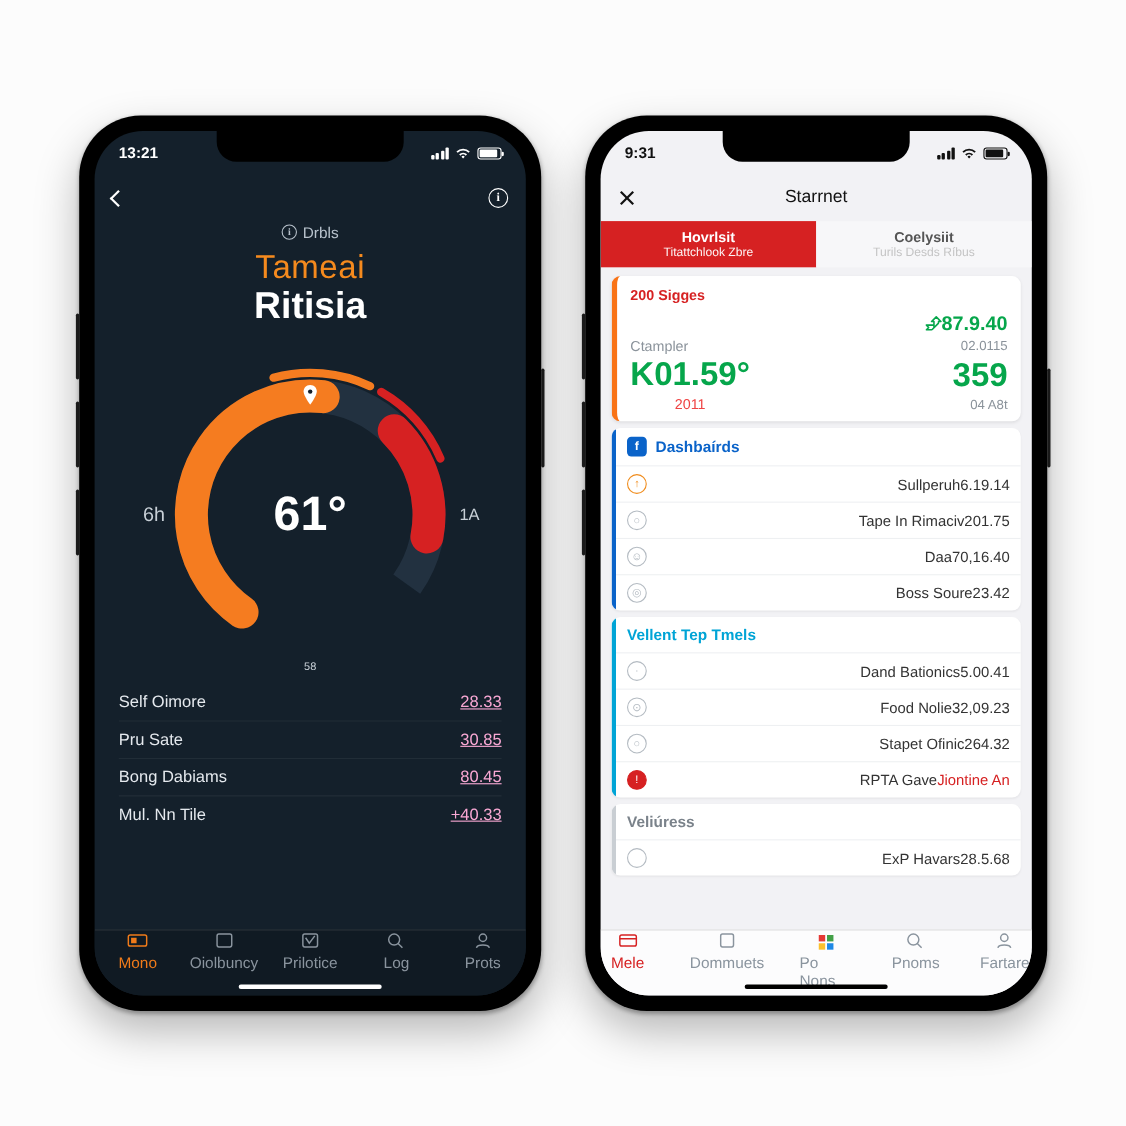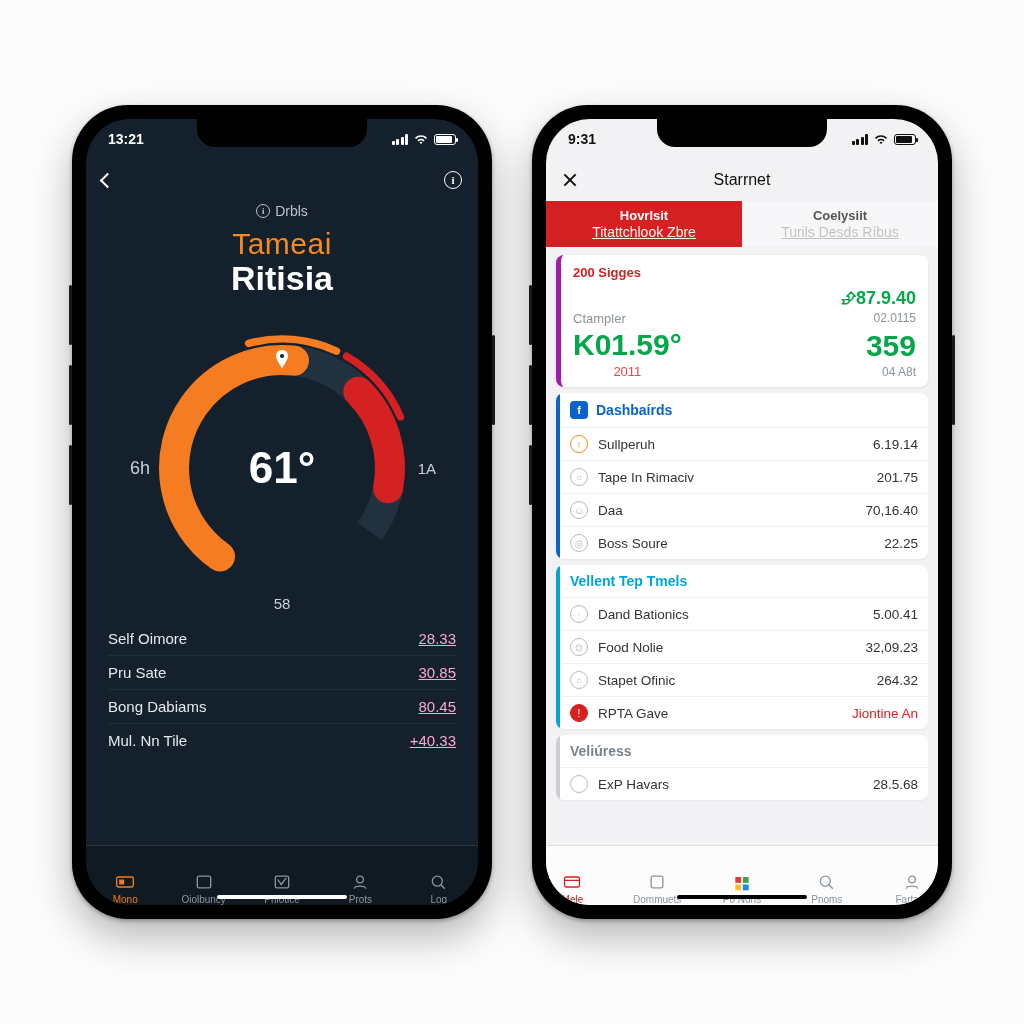--- a/index.html
+++ b/index.html
@@ -61,36 +61,36 @@
   .dark .content { flex:1; overflow:hidden; padding: 0 22px; }
   .brand-pre { color:#b8c2cc; font-size:14px; text-align:center; margin-top:2px; margin-bottom:8px; display:flex;align-items:center;justify-content:center;gap:5px;}
   .brand-pre .info-ico{width:14px;height:14px;border-width:1.3px;font-size:9px;}
   .title1 { color:#f58a1e; font-size:30px; font-weight:500; text-align:center; letter-spacing:.5px;}
   .title2 { color:#fff; font-size:34px; font-weight:700; text-align:center; margin-top:-2px;}
   .gauge-wrap { position:relative; width:300px; height:300px; margin:20px auto 4px; }
   .gauge-wrap svg { width:100%; height:100%; }
   .g-center { position:absolute; inset:0; display:flex; align-items:center; justify-content:center; font-size:44px; font-weight:700; color:#fff; }
   .g-left   { position:absolute; left:-2px; top:50%; transform:translateY(-50%); color:#c7cfd6; font-size:18px; }
   .g-right  { position:absolute; right:-4px; top:50%; transform:translateY(-50%); color:#c7cfd6; font-size:15px; }
-  .g-bot    { position:absolute; bottom:6px; left:50%; transform:translateX(-50%); color:#c7cfd6; font-size:15px; }
+  .g-bot    { position:absolute; bottom:6px; left:50%; transform:translateX(-50%); color:#c7cfd6; font-size:10px; }
   .g-pin    { position:absolute; top:32px; left:50%; transform:translateX(-50%);} 
   .metric-list .row { display:flex; justify-content:space-between; align-items:center; padding:8px 0; font-size:15px; border-top:1px solid rgba(255,255,255,0.06);}
   .metric-list .row:first-child{border-top:none;align-items:center;}
   .metric-list .lbl{color:#e5e9ee;} .metric-list .val{color:#f9a8d4;font-variant-numeric:tabular-nums;text-decoration:underline;}
 
   
   .light .content { flex:1; overflow:hidden; }
   .tabs { display:flex; }
   .tab { flex:1; padding:7px 6px; text-align:center; font-size:12px; }
   .tab.red  { background:#d62122; color:#fff; }
   .tab.grey { background:#f7f7f9; color:#555; }
   .tab .big { display:block; font-size:13px; font-weight:600; }
-  .tab .sm  { display:block; font-size:14px; margin-top:1px; opacity:.85; color: #bbb; text-decoration: underline; }
+  .tab .sm  { display:block; font-size:11px; margin-top:1px; opacity:.85; color: #bbb; }
   .tab.red .sm{color:#fff;opacity:.95;}
-  .card { margin:8px 10px 6px; background:#fff; border-radius:8px; border-left:5px solid #a21caf; padding:10px 12px 8px; box-shadow:0 1px 3px rgba(0,0,0,.08);}
+  .card { margin:8px 10px 6px; background:#fff; border-radius:8px; border-left:5px solid #f97316; padding:10px 12px 8px; box-shadow:0 1px 3px rgba(0,0,0,.08);}
   .card-top { color:#d62122; font-size:13px; font-weight:600; }
   .card-body { display:flex; justify-content:space-between; align-items:flex-end; margin-top:8px;}
   .cb-left .sub { color:#8b939b; font-size:13px; }
   .cb-left .num { color:#06a64b; font-size:30px; font-weight:600; margin-top:2px;}
   .cb-left .yr  { color:#ef4444; font-size:13px; margin-top:2px; text-align:center;}
   .cb-right { text-align:right; }
   .cb-right .t1 { color:#06a64b; font-size:18px; font-weight:600; }
   .cb-right .t2 { color:#8b939b; font-size:12px; margin-top:2px;}
   .cb-right .n2 { color:#06a64b; font-size:30px; font-weight:600; margin-top:4px;}
   .cb-right .t3 { color:#8b939b; font-size:12px; margin-top:2px;}
@@ -98,30 +98,30 @@
   .sec-h { display:flex; align-items:center; gap:8px; padding:8px 10px; font-size:14px; font-weight:600; }
   .sec-h.blue { color:#0a63c9; } .sec-h.cyan { color:#00a4d6; } .sec-h.grey { color:#7a828a; }
   .sec-h .badge { width:18px;height:18px;border-radius:4px;display:flex;align-items:center;justify-content:center;color:#fff;font-size:11px;font-weight:700;}
   .sec-h.blue .badge{background:#0a63c9;}
   .stripe { width:4px; align-self:stretch; }
   .li { display:flex; align-items:center; padding:7px 10px; font-size:13.5px; border-top:1px solid #eef0f2;}
   .li .ic { width:18px;height:18px;border:1.4px solid #b4bbc2;border-radius:50%;margin-right:10px;display:flex;align-items:center;justify-content:center;font-size:10px;color:#b4bbc2;}
   .li .ic.or{border-color:#f08c1c;color:#f08c1c;}
   .li .ic.rd{border-color:#d62122;color:#d62122;background:#d62122;}
   .li .ic.rd span{color:#fff;}
-  .li .nm { flex:1; color:#333; }
+  .li .nm { flex:1; color:#333;text-align:right; }
   .li .vl { color:#333; font-variant-numeric:tabular-nums; }
   .li .vl.red{color:#d62122;}
   .sec-wrap{display:flex;}
   .sec-body{flex:1;}
 
   .tabbar { height:60px; display:flex; border-top:1px solid rgba(128,128,128,.25); }
   .dark .tabbar{background:#101a23;}
   .light .tabbar{background:#fcfcfd;gap:32px;}
-  .tb { flex:1; display:flex; flex-direction:column; align-items:center; justify-content:flex-end; gap:3px; font-size:10px; }
+  .tb { flex:1; display:flex; flex-direction:column; align-items:center; justify-content:flex-start; gap:3px; font-size:14px; }
   .dark .tb{color:#8a949e;} .light .tb{color:#8a949e;}
   .tb.active{color:#f07b1a;} .light .tb.active{color:#d62122;}
   .tb svg{width:20px;height:18px;}
   .home-ind{position:absolute;bottom:6px;left:50%;transform:translateX(-50%);width:130px;height:4px;border-radius:3px;}
   .dark .home-ind{background:#fff;} .light .home-ind{background:#000;}
 </style>
 </head>
 <body>
 
 <div class="phone dark">
@@ -211,31 +211,31 @@
         </div>
       <div class="tb">
           <svg viewBox="0 0 24 20">
             <rect x="4" y="3" width="16" height="14" rx="2" fill="none" stroke="currentColor" stroke-width="1.6"></rect>
             <path d="M7 7l4 6 6-8" fill="none" stroke="currentColor" stroke-width="1.6"></path>
           </svg>
           <span>Prilotice</span>
         </div>
       <div class="tb">
           <svg viewBox="0 0 24 20">
+            <circle cx="10" cy="9" r="6" fill="none" stroke="currentColor" stroke-width="1.6"></circle>
+            <path d="M14 13l5 5" stroke="currentColor" stroke-width="1.6"></path>
+          </svg>
+          <span>Log</span>
+        </div>
+      <div class="tb">
+          <svg viewBox="0 0 24 20">
             <circle cx="12" cy="7" r="4" fill="none" stroke="currentColor" stroke-width="1.6"></circle>
             <path d="M5 18c1-4 13-4 14 0" fill="none" stroke="currentColor" stroke-width="1.6"></path>
           </svg>
           <span>Prots</span>
-        </div>
-      <div class="tb">
-          <svg viewBox="0 0 24 20">
-            <circle cx="10" cy="9" r="6" fill="none" stroke="currentColor" stroke-width="1.6"></circle>
-            <path d="M14 13l5 5" stroke="currentColor" stroke-width="1.6"></path>
-          </svg>
-          <span>Log</span>
         </div>
     </div>
     <div class="home-ind"></div>
   </div>
 </div>
 
 <div class="phone light">
   <div class="screen">
     <div class="notch"></div>
     <div class="status-bar">
@@ -314,21 +314,21 @@
                   <span>☺</span>
                 </span>
                 <span class="nm">Daa</span>
                 <span class="vl">70,16.40</span>
               </div>
             <div class="li">
                 <span class="ic">
                   <span>◎</span>
                 </span>
                 <span class="nm">Boss Soure</span>
-                <span class="vl">22.25</span>
+                <span class="vl">23.42</span>
               </div>
           </div>
         </div>
       </div>
 
       <div class="section">
         <div class="sec-wrap">
           <div class="stripe" style="background:#00a4d6"></div>
           <div class="sec-body">
             <div class="sec-h cyan">

